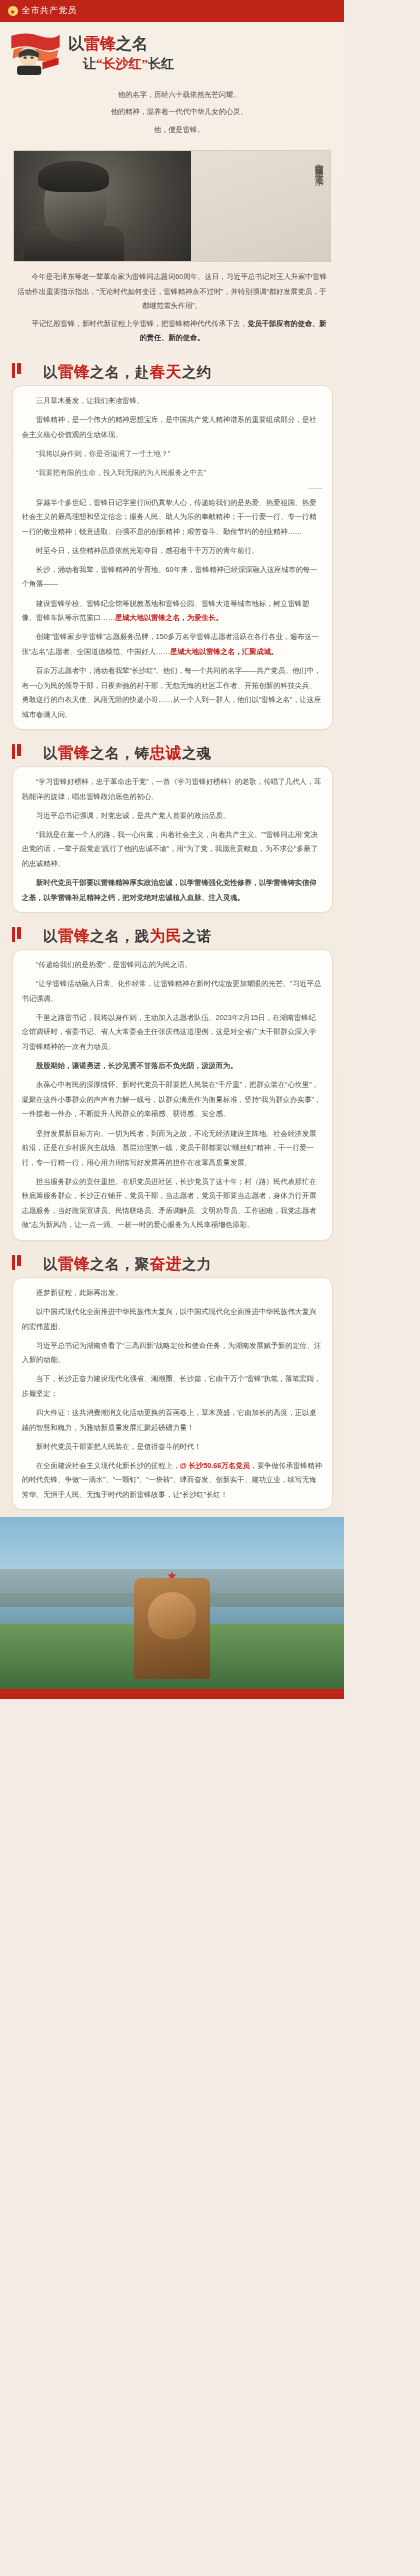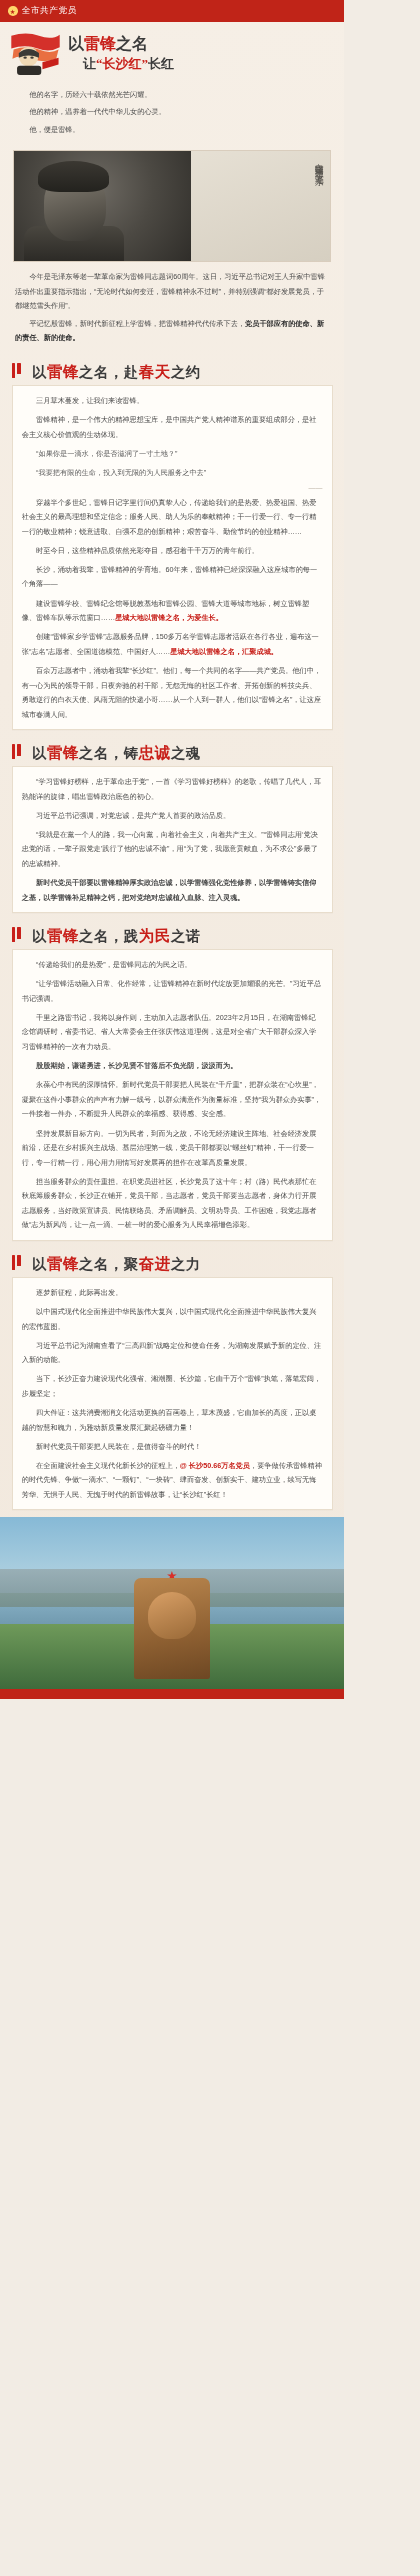--- a/index.html
+++ b/index.html
@@ -56,20 +56,21 @@
     font-weight: bold;
     white-space: nowrap;
   }
   .tl1 { font-size: 16px; line-height: 1.18; }
   .tl2 { font-size: 13px; line-height: 1.18; margin-top: 1.7px; margin-left: 15px;}
   .red { color: #c8201a; }
   .dark { color: #3b3b3b; }
   
   .lead {
     padding: 2.3px 15px 5.7px 15px;
+    text-align: center;
   }
   .lead p {
     font-size: 7.2px;
     line-height: 2.0;
     margin: 0 0 3.4px 0;
     color: #4a4a4a;
     text-indent: 2em;
   }
   
   .hero {
@@ -119,21 +120,21 @@
     left: 6%; bottom: 0;
     width: 100px; height: 35px;
     background: linear-gradient(180deg, #4a4740 0%, #2c2a26 100%);
     border-radius: 12.6px 12.6px 0 0;
   }
   
   .sec-head {
     padding: 8px 11.5px 4.6px 11.5px;
     display: flex;
     align-items: center;
-    gap: 9px;
+    gap: 20px;
   }
   .quote-mark {
     width: 11.5px; height: 17px;
     flex: 0 0 auto;
     position: relative;
   }
   .quote-mark i {
     position: absolute;
     top: 0;
     width: 3.4px; height: 15px;
@@ -150,21 +151,21 @@
     letter-spacing: 0.6px;
     line-height: 1.1;
   }
   .sec-title .b { color: #c8201a; font-size: 15.5px; }
   .sec-title .d { color: #3b3b3b; }
   
   .card {
     margin: 0 11.5px 5.7px 11.5px;
     background: #fffdf9;
     border: 0.6px solid #e8ddcc;
-    border-radius: 0;
+    border-radius: 10px;
     padding: 8px 9.2px 6.9px 9.2px;
     box-shadow: 0 0.6px 0 rgba(0,0,0,.03);
   }
   .card p {
     font-size: 7.2px;
     line-height: 2.02;
     margin: 0 0 4.6px 0;
     color: #4a4a4a;
     text-indent: 2em;
   }
@@ -285,21 +286,21 @@
         <i></i>
         <i></i>
       </span>
     <span class="sec-title">
       <span class="d">以</span><span class="b">雷锋</span><span class="d">之名，赴</span><span class="b">春天</span><span class="d">之约</span>
     </span>
   </div>
   <div class="card">
     <p>三月草木蔓发，让我们来读雷锋。</p>
     <p>雷锋精神，是一个伟大的精神思想宝库，是中国共产党人精神谱系的重要组成部分，是社会主义核心价值观的生动体现。</p>
-    <p class="quote">“如果你是一滴水，你是否滋润了一寸土地？”</p>
+    <p class="quote">“我将以身作则，你是否滋润了一寸土地？”</p>
     <p class="quote">“我要把有限的生命，投入到无限的为人民服务之中去”</p>
     <div class="divider-dash">——</div>
     <p>穿越半个多世纪，雷锋日记字里行间仍真挚人心，传递给我们的是热爱、热爱祖国、热爱社会主义的最高理想和坚定信念；服务人民、助人为乐的奉献精神；干一行爱一行、专一行精一行的敬业精神；锐意进取、自强不息的创新精神；艰苦奋斗、勤俭节约的创业精神……</p>
     <p>时至今日，这些精神品质依然光彩夺目，感召着千千万万的青年前行。</p>
     <p>长沙，涌动着我辈，雷锋精神的学育地。60年来，雷锋精神已经深深融入这座城市的每一个角落——</p>
     <p>
       <span>建设雷锋学校、雷锋纪念馆等脱教基地和雷锋公园、雷锋大道等城市地标，树立雷锋塑像、雷锋车队等示范窗口……</span><b class="rb">星城大地以雷锋之名，为爱生长。</b>
     </p>
     <p>
       <span>创建“雷锋家乡学雷锋”志愿服务品牌，150多万名学雷锋志愿者活跃在各行各业，遍布这一张“志名”志愿者、全国道德模范、中国好人……</span><b class="rb">星城大地以雷锋之名，汇聚成城。</b>

